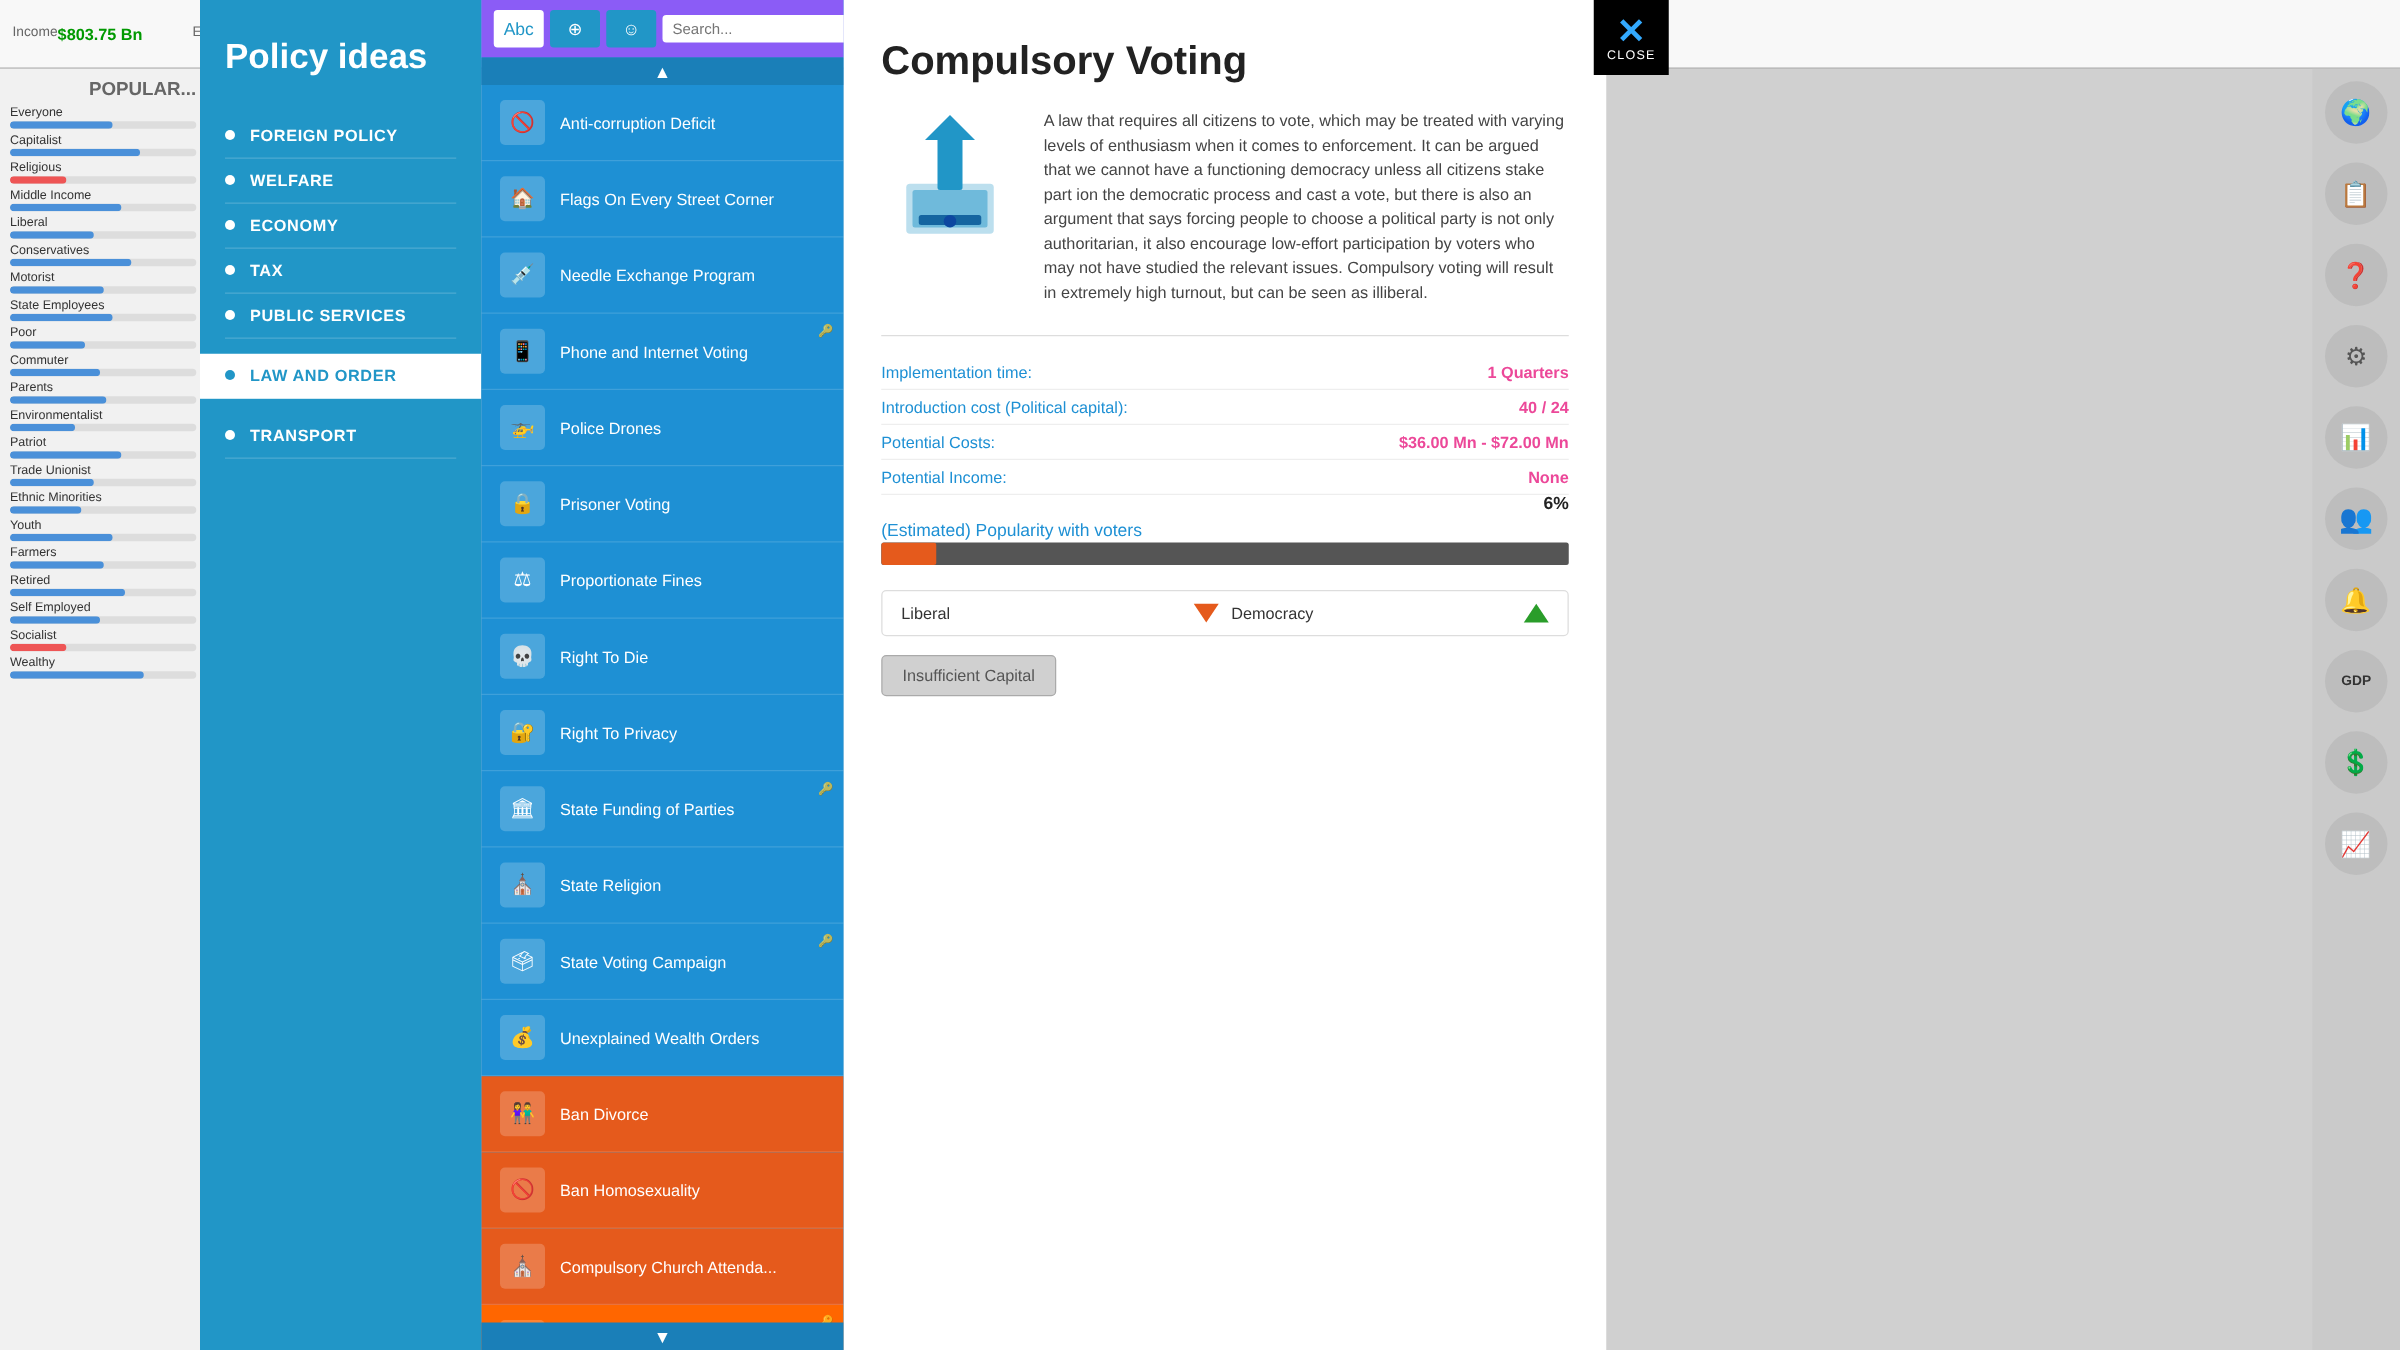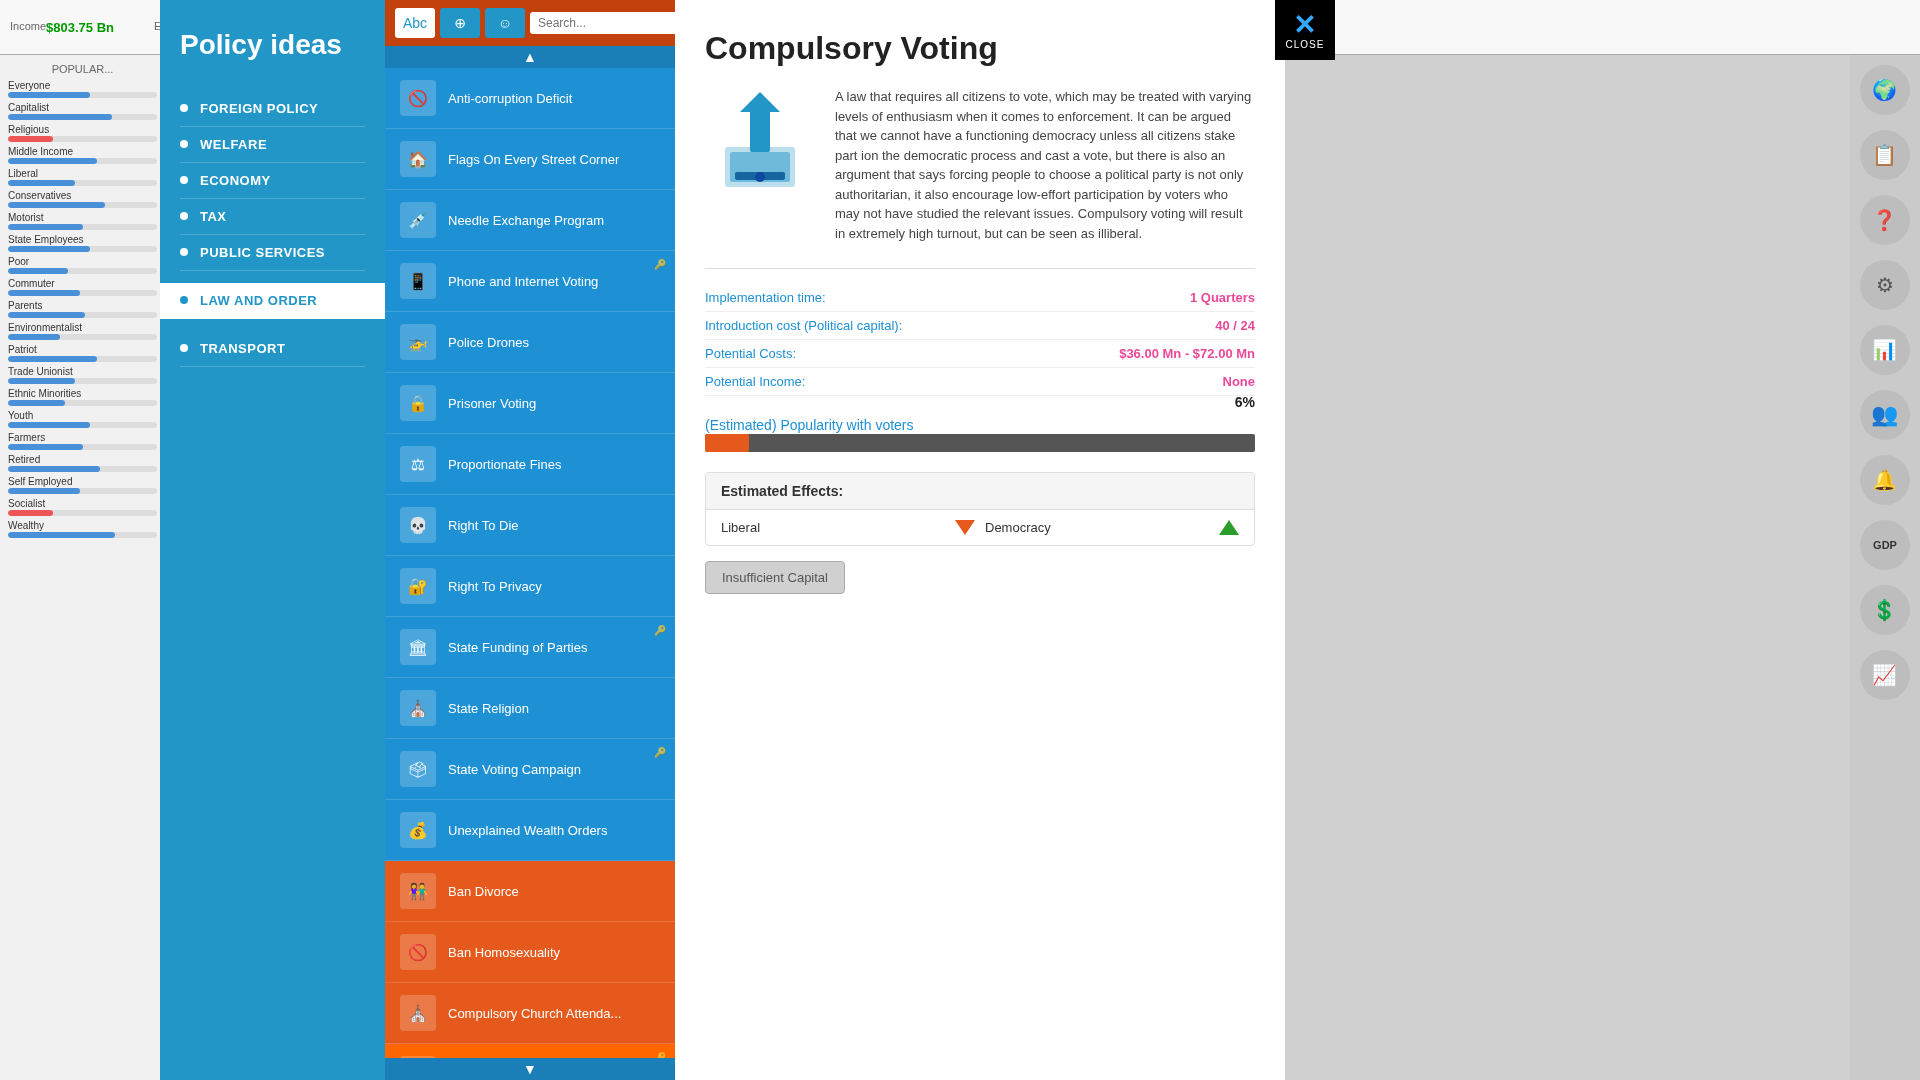--- a/index.html
+++ b/index.html
@@ -71,24 +71,24 @@
     .pop-sidebar {
       position: absolute;
       left: 0; top: 55px;
       width: 165px;
       height: calc(100% - 55px);
       background: rgba(255,255,255,0.7);
       padding: 8px;
     }
 
     .pop-title {
-      font-size: 11px;
-      font-weight: normal;
+      font-size: 15px;
+      font-weight: bold;
       color: #666;
-      text-align: center;
+      text-align: right;
       margin-bottom: 5px;
     }
 
     .pop-row {
       margin-bottom: 4px;
     }
     .pop-row .name {
       font-size: 10px;
       color: #333;
       margin-bottom: 1px;
@@ -161,21 +161,21 @@
       width: 290px;
       height: 100%;
       background: #1e90d4;
       overflow: hidden;
     }
 
     .policy-list-header {
       display: flex;
       align-items: center;
       padding: 8px 10px;
-      background: #c2410c;
+      background: #8b5cf6;
       gap: 5px;
     }
 
     .search-box {
       flex: 1;
       background: white;
       border: none;
       border-radius: 3px;
       padding: 4px 8px;
       font-size: 12px;
@@ -734,21 +734,20 @@
 
   <div class="popularity-section">
     <span class="pop-section-title">(Estimated) Popularity with voters</span>
     <span class="pop-section-value">6%</span>
     <div class="pop-progress-bg">
       <div class="pop-progress-fill" style="width:8%"></div>
     </div>
   </div>
 
   <div class="effects-section">
-    <div class="effects-title">Estimated Effects:</div>
     <div class="effects-row" id="effects-row">
         <div class="effect-item">
           <span class="effect-label">Liberal</span>
     <div class="effect-arrow-down"></div>
         </div>
         <div class="effect-item">
           <span class="effect-label">Democracy</span>
     <div class="effect-arrow-up"></div>
         </div>
       </div>

